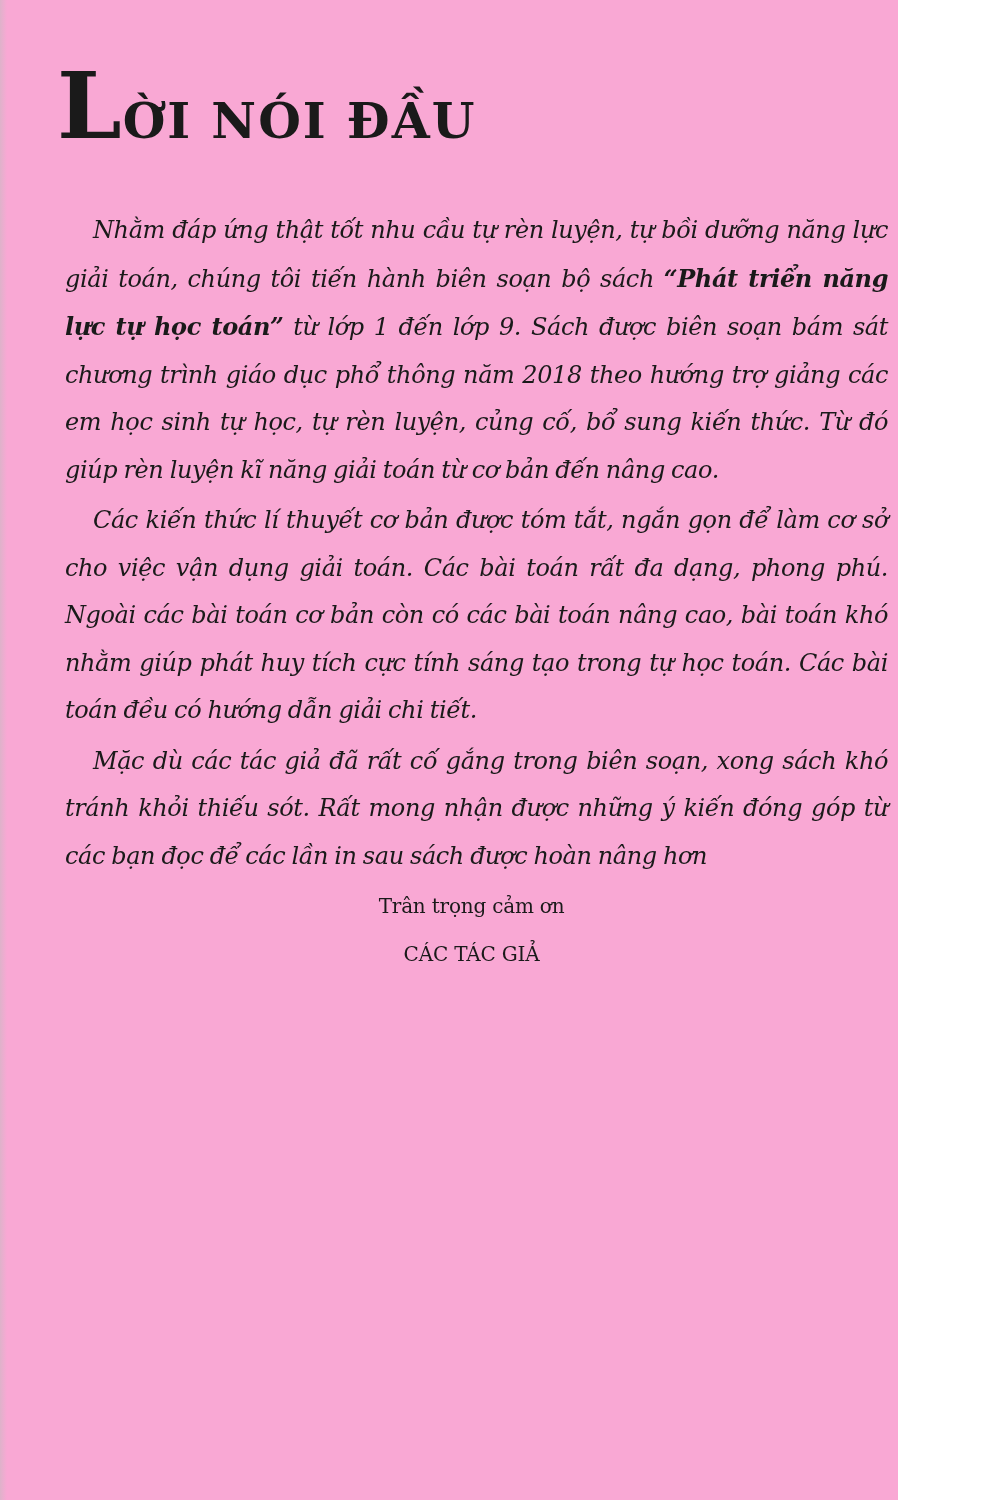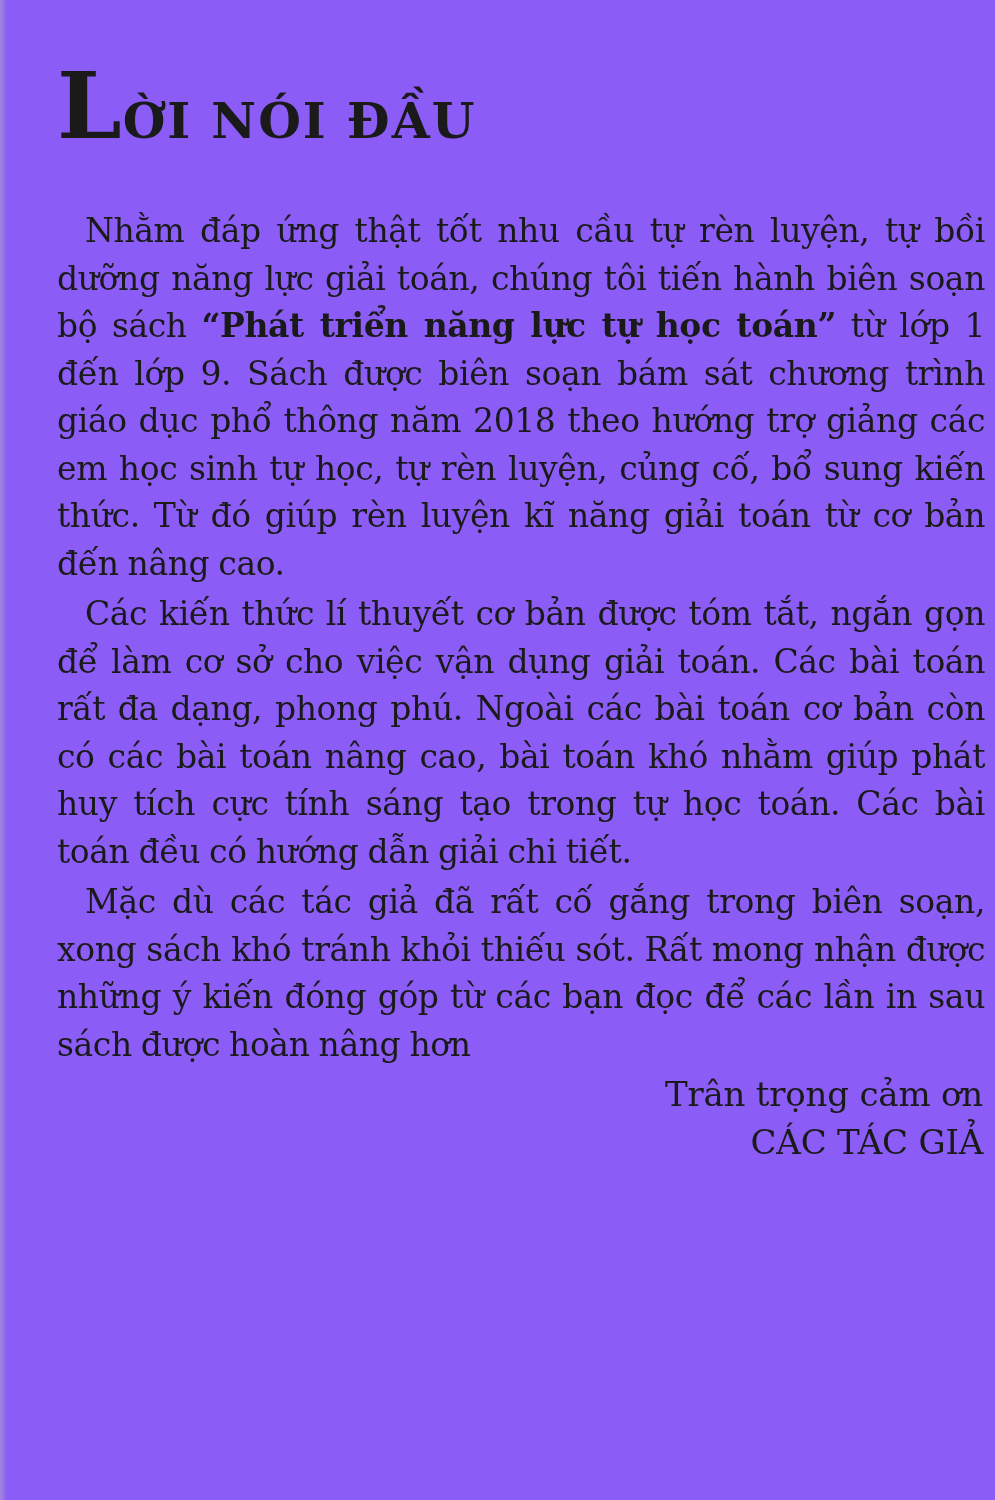--- a/index.html
+++ b/index.html
@@ -2,23 +2,23 @@
 <html><head>
 <meta charset="utf-8">
 <style>
   html, body {
     margin: 0;
     padding: 0;
     background: #ffffff;
   }
   .page {
     position: relative;
-    width: 995px;
+    width: 898px;
     height: 1500px;
-    background: #8b5cf6;
+    background: #f9a8d4;
     overflow: hidden;
     font-family: "DejaVu Serif", "Liberation Serif", serif;
     color: #1a1a1a;
     box-sizing: border-box;
   }
   .scan-edge {
     position: absolute;
     left: 0;
     top: 0;
     bottom: 0;
@@ -37,35 +37,36 @@
   }
   .title-initial {
     font-size: 92px;
     letter-spacing: 1px;
   }
   .title-rest {
     font-size: 49px;
     letter-spacing: 2px;
   }
   .para {
-    margin: 0 0 3px 0;
-    font-size: 33px;
+    margin: 0 0 3px 8px;
+    font-size: 24px;
     line-height: 47.5px;
     letter-spacing: -0.4px;
     word-spacing: -1px;
     text-align: justify;
     text-indent: 28px;
+    font-style: italic;
   }
   .para .bold-phrase {
     font-weight: bold;
   }
   .signoff {
     padding-right: 2px;
-    text-align: right;
-    font-size: 34px;
+    text-align: center;
+    font-size: 20px;
     line-height: 47.5px;
     letter-spacing: -0.2px;
   }
 </style>
 </head>
 <body>
 
 <div class="page">
   <div class="scan-edge"></div>
   <div class="content">

